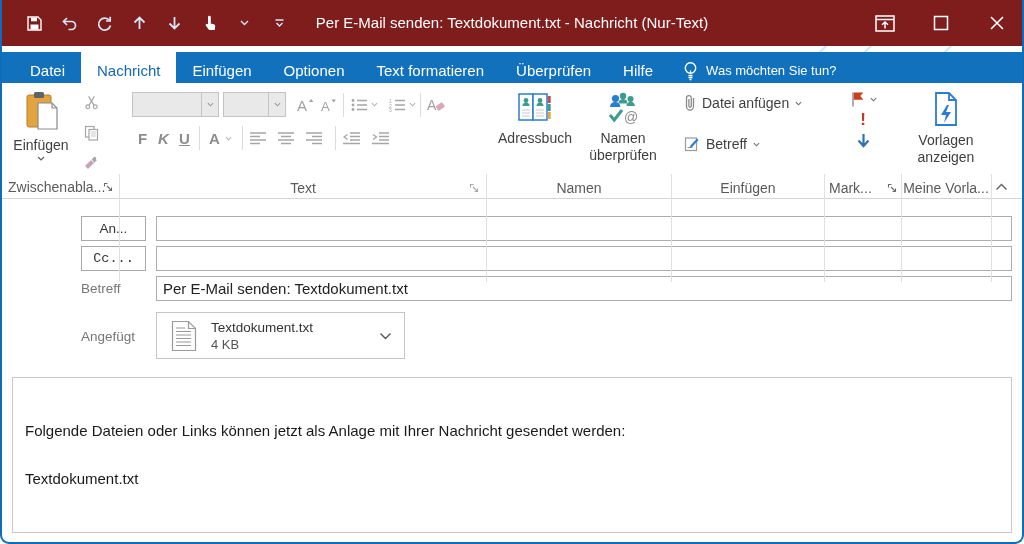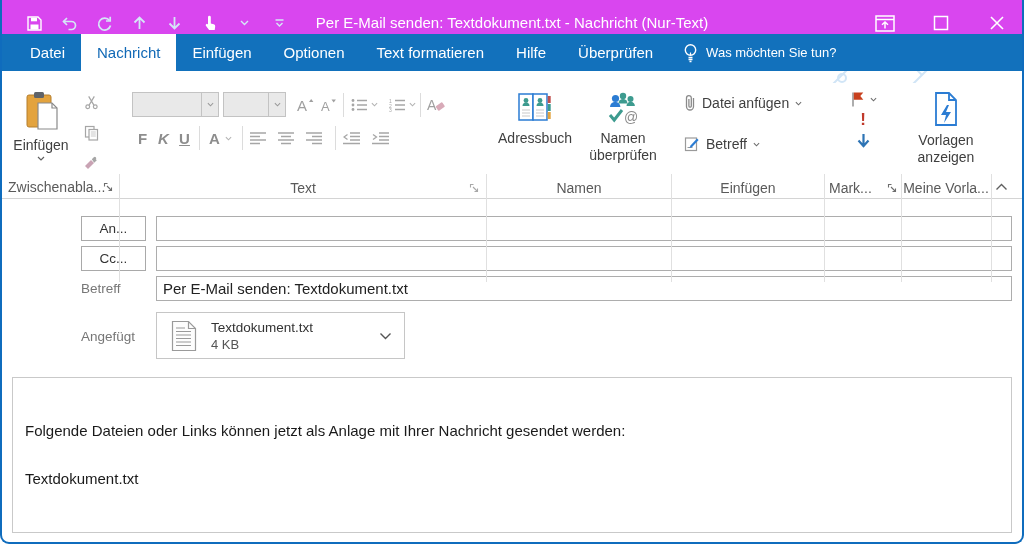--- a/index.html
+++ b/index.html
@@ -7,30 +7,30 @@
   .window {
     position:relative; width:1024px; height:544px;
     font-family:"Liberation Sans", sans-serif;
     background:#fff;
     border:2px solid #0F6CBD; border-top:none;
     border-radius:0 0 9px 9px;
     overflow:hidden;
     color:#444;
   }
   
-  .titlebar { position:absolute; top:0; left:-2px; right:-2px; height:46px; background:#d946ef; z-index:2; }
+  .titlebar { position:absolute; top:0; left:-2px; right:-2px; height:46px; background:#7f1d1d; z-index:2; }
   .circuit { position:absolute; top:0; right:0; width:360px; height:85px; opacity:.35; pointer-events:none; z-index:1; }
   .qat { position:absolute; left:24px; top:0; height:46px; display:flex; align-items:center; gap:15px; z-index:3; }
   .qat .qbtn { width:20px; height:20px; display:flex; align-items:center; justify-content:center; cursor:default; }
   .title { position:absolute; left:50%; top:0; transform:translateX(-50%); height:46px; line-height:46px;
            color:#fff; font-size:15px; white-space:nowrap; z-index:3; }
   .wincontrols { position:absolute; right:16px; top:0; height:46px; display:flex; align-items:center; gap:34px; z-index:3; }
   .wincontrols .wbtn { width:22px; height:22px; display:flex; align-items:center; justify-content:center; }
   
-  .tabrow { position:absolute; top:34px; left:-2px; right:-2px; height:37px; background:#1271BC; display:flex; align-items:stretch; padding-left:14px; z-index:2; }
+  .tabrow { position:absolute; top:52px; left:-2px; right:-2px; height:37px; background:#1271BC; display:flex; align-items:stretch; padding-left:14px; z-index:2; }
   .tab { padding:0 16px; line-height:37px; font-size:15px; color:#fff; white-space:nowrap; cursor:default; }
   .tab.active { background:#fff; color:#1169B6; }
   .tellme { display:flex; align-items:center; gap:8px; margin-left:14px; color:#fff; font-size:13px; white-space:nowrap; }
   
   .ribbon { position:absolute; top:83px; left:0; right:0; height:116px; background:#fff; border-bottom:1px solid #d4d4d4; display:flex; z-index:2; }
   .rsep { width:1px; background:#e0e0e0; margin:4px 0 4px 0; }
   .rgroup { position:relative; height:100%; }
   .grp-label { position:absolute; bottom:3px; left:0; right:0; text-align:center; font-size:14px; color:#5a5a5a; white-space:nowrap; }
   .grp-label.left { text-align:left; padding-left:6px; }
   .launcher { position:absolute; right:5px; bottom:4px; width:13px; height:13px; display:flex; align-items:center; justify-content:center; }
@@ -177,22 +177,22 @@
       </span>
     </div>
   </div>
 
   <div class="tabrow">
     <div class="tab">Datei</div>
     <div class="tab active">Nachricht</div>
     <div class="tab">Einfügen</div>
     <div class="tab">Optionen</div>
     <div class="tab">Text formatieren</div>
+    <div class="tab">Überprüfen</div>
     <div class="tab">Hilfe</div>
-    <div class="tab">Überprüfen</div>
     <div class="tellme">
       <span>
         <svg width="15" height="20" viewBox="0 0 15 20">
             <circle cx="7.5" cy="7" r="5.2" fill="none" stroke="#fff" stroke-width="1.4"></circle>
             <path d="M5.5 14.5 h4 M5.5 16.5 h4 M6.5 18.5 h2" stroke="#fff" stroke-width="1.3"></path>
             <path d="M7.5 9.5 v3" stroke="#fff" stroke-width="1.2"></path>
           </svg>
       </span>
       <span>Was möchten Sie tun?</span>
     </div>
@@ -457,21 +457,21 @@
         <svg width="13" height="8" viewBox="0 0 13 8">
             <path d="M1.5 6.5 L6.5 1.5 L11.5 6.5" fill="none" stroke="#5f5f5f" stroke-width="1.4"></path>
           </svg>
       </span>
     </div>
   </div>
 
   <div class="compose">
 
     <div class="recbtn" style="top:17px;">An...</div>
-    <div class="recbtn" style="top:47px;">Cc...</div>
+    <div class="recbtn" style="top:47px;font-family:Liberation Mono, monospace;">Cc...</div>
     <input class="field" style="top: 17px;" value="">
     <input class="field" style="top: 47px;" value="">
 
     <div class="flabel" style="top:82px;">Betreff</div>
     <input class="field" style="top: 77px;" value="Per E-Mail senden: Textdokument.txt">
 
     <div class="flabel" style="top:130px;">Angefügt</div>
     <div class="chip">
       <svg class="cicon" width="26" height="32" viewBox="0 0 26 32">
         <path d="M1.5 1.5 h16 l7 7 v22 h-23 z" fill="#fdfdfd" stroke="#9a9a9a" stroke-width="1.2"></path>

